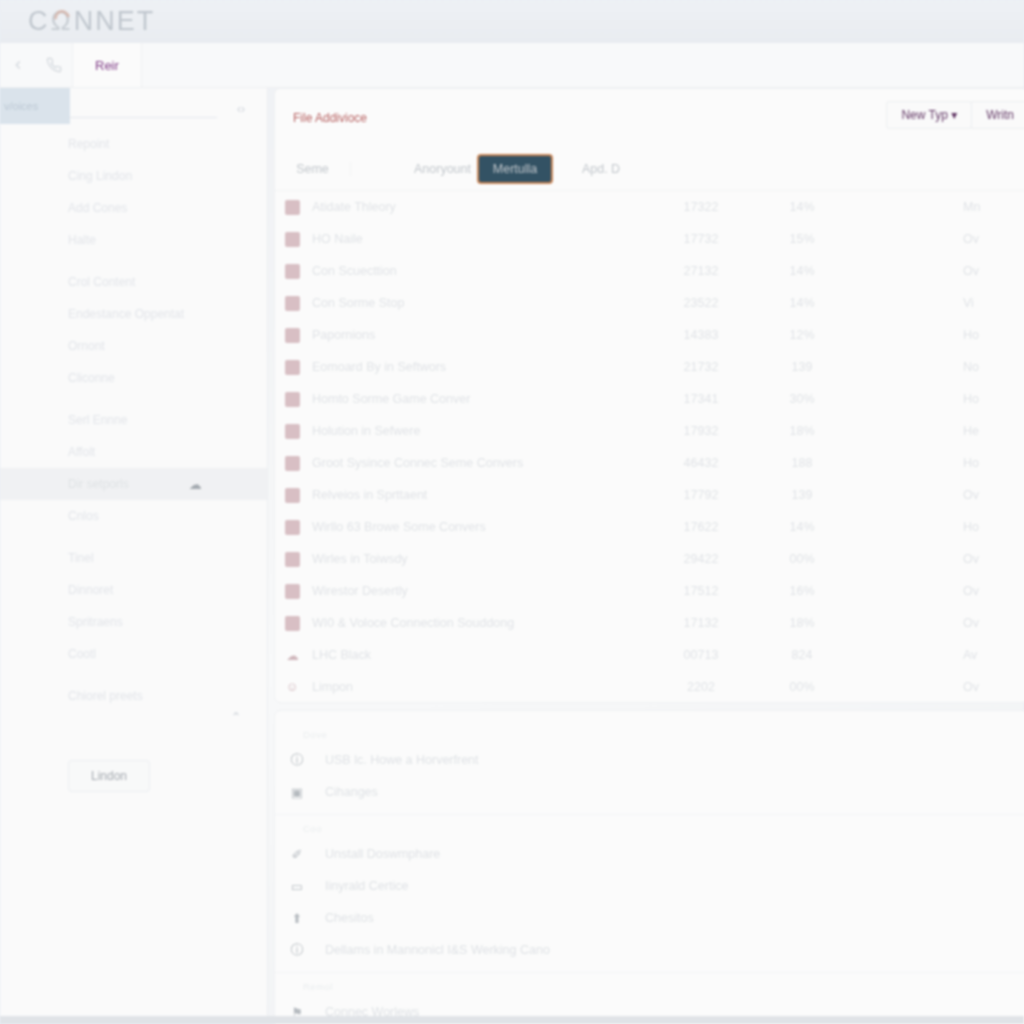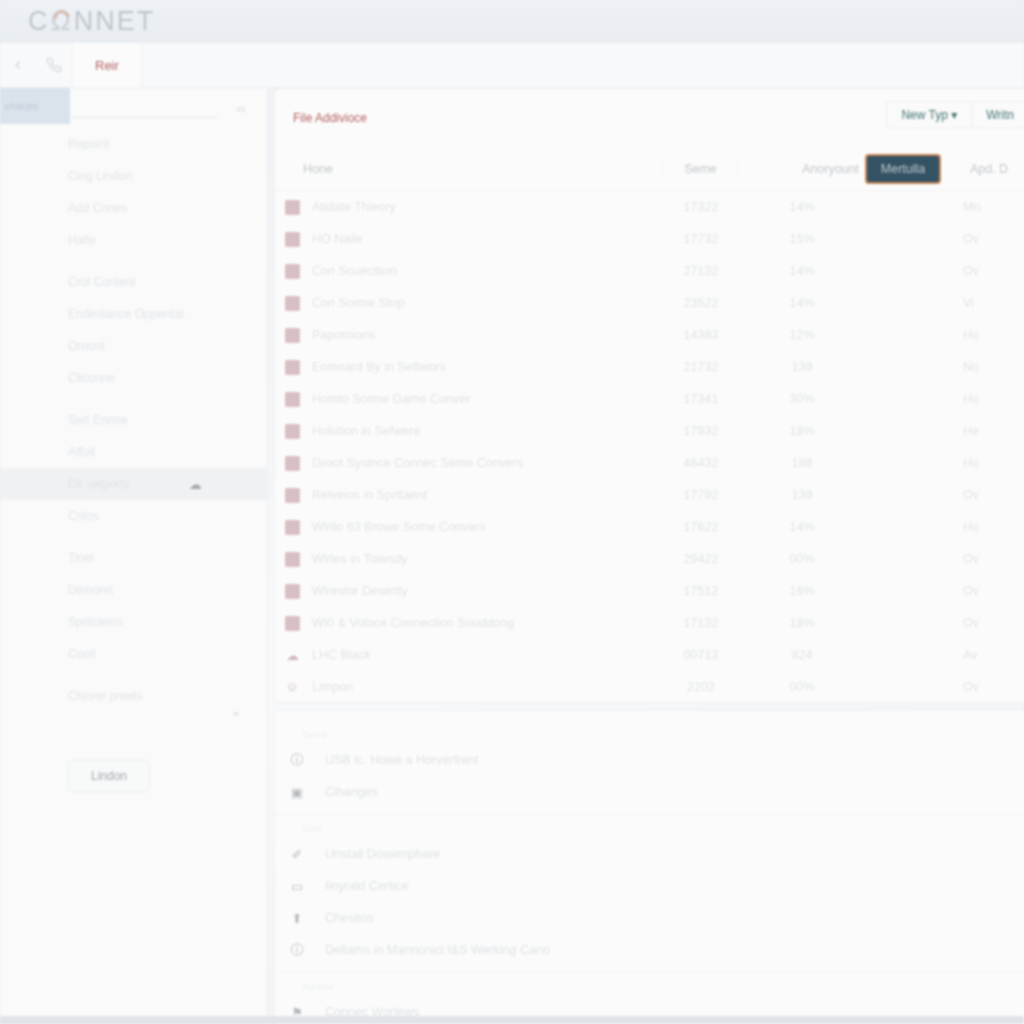--- a/index.html
+++ b/index.html
@@ -49,21 +49,21 @@
   .navicon {
     width: 36px; display:flex; align-items:center; justify-content:center;
     color:#cdd7e2;
   }
   .tab {
     display: flex; align-items: center; padding: 0 22px;
     font-size: 13px; color: #b7c1cc;
     border-left: 1px solid #eef2f7; border-right: 1px solid #eef2f7;
     background: #fdfdfe;
   }
-  .tab.active { background: #ffffff; color:#ef4444; }
+  .tab.active { background: #ffffff; color:#a21caf; }
 
   
   .sidebar {
     position: absolute; left: 0; top: 88px; width: 268px; bottom: 0;
     background: #fdfdfe;
     border-right: 1px solid #edf1f6;
     overflow: hidden;
   }
   .sb-selected-chip {
     position:absolute; left:0; top:0; width:70px; height:36px;
@@ -112,21 +112,21 @@
   }
 
   .card-head {
     height: 58px; display:flex; align-items:center; padding-left: 18px;
     position: relative;
   }
   .card-title { font-size:12px; color:#ef4444; font-weight:400; }
 
   .head-actions { position:absolute; right:-2px; top:12px; display:flex; }
   .btn {
-    padding:6px 14px; font-size:12px; color:#0f766e;
+    padding:6px 14px; font-size:12px; color:#701a75;
     border:1px solid #eef1f5; background:#fdfdfe;
     border-radius:3px; white-space:nowrap;
   }
   .btn + .btn { margin-left:-1px; border-radius:0 3px 3px 0; }
 
   
   .thead {
     display:flex; align-items:center; height: 44px;
     border-bottom:1px solid #f2f5f8; font-size:12.5px; color:#bcc6d0;
   }
@@ -279,21 +279,20 @@
 
       <div class="card-head">
         <div class="card-title">File Addivioce</div>
         <div class="head-actions">
           <div class="btn">New Typ ▾</div>
           <div class="btn">Writn</div>
         </div>
       </div>
 
       <div class="thead">
-        <div class="th name">Hone</div>
         <div class="th c1">Seme</div>
         <div class="th c2">Anoryount</div>
         <div class="th c3">Mertulla</div>
         <div class="th c4">Apd. D</div>
       </div>
 
       <div class="tbody" id="table-body">
           <div class="row">
             <div class="cell name">
               <span class="sw"></span>

